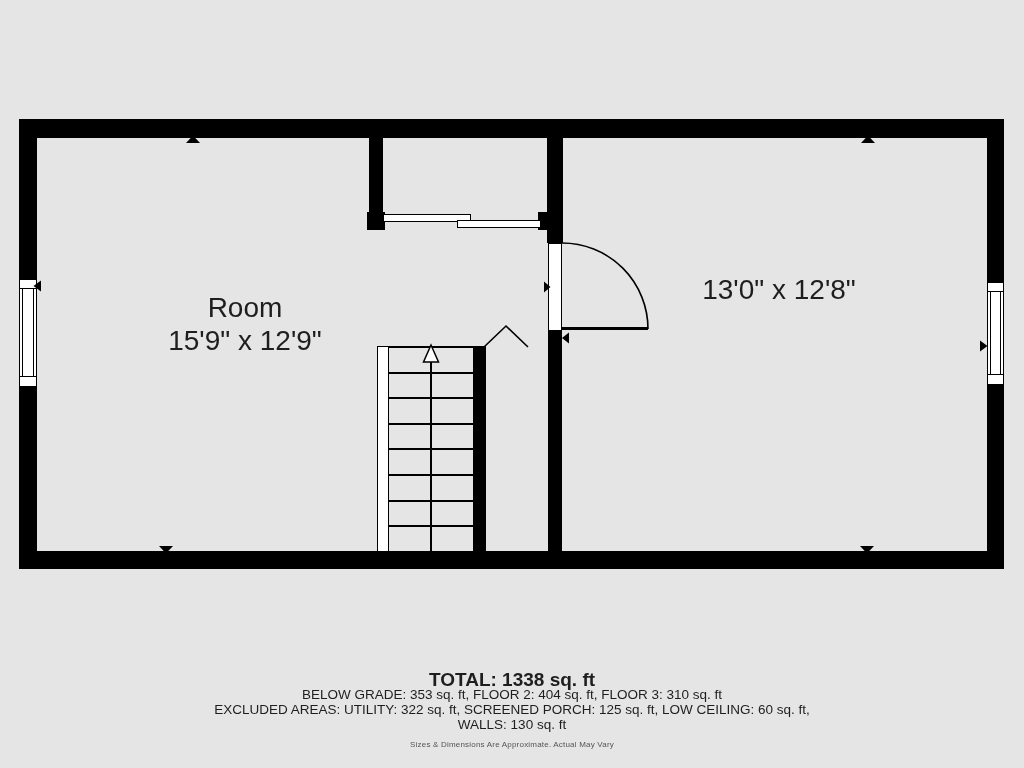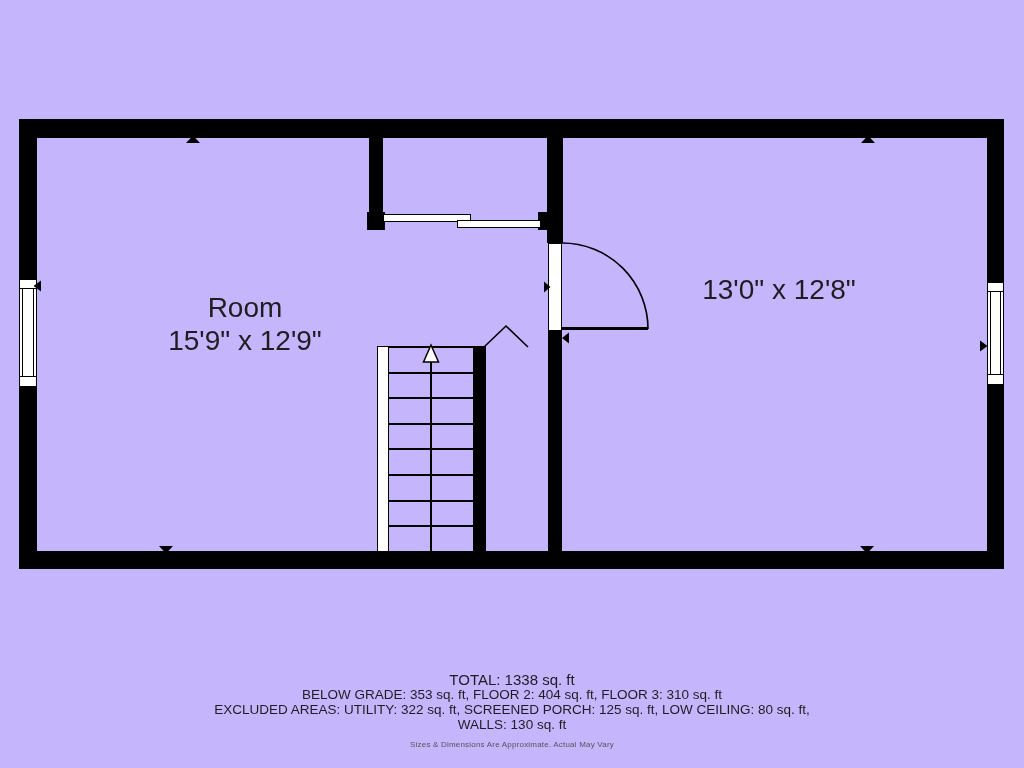--- a/index.html
+++ b/index.html
@@ -1,37 +1,37 @@
 <!DOCTYPE html>
 <html><head>
 <meta charset="utf-8">
 <style>
   html,body{margin:0;padding:0;background:#fff;}
-  .page{position:relative;width:1024px;height:768px;background:#c4b5fd;overflow:hidden;
+  .page{position:relative;width:1024px;height:768px;background:#e5e5e5;overflow:hidden;
         font-family:"Liberation Sans","DejaVu Sans",sans-serif;}
   .wall{position:absolute;background:#000;}
   
   .window{position:absolute;background:#fff;border:1px solid #000;box-sizing:border-box;}
   .win-box-top{position:absolute;top:0;left:0;right:0;height:8px;border-bottom:1px solid #000;}
   .win-shaft{position:absolute;top:8px;bottom:9px;left:2px;right:2px;border-left:1px solid #000;border-right:1px solid #000;}
   .win-box-bottom{position:absolute;bottom:0;left:0;right:0;height:9px;border-top:1px solid #000;}
   
   .slide-panel{position:absolute;background:#fff;border:1px solid #000;box-sizing:border-box;height:8px;}
   
   .door-opening{position:absolute;background:#fff;border:1px solid #000;box-sizing:border-box;}
   .door-leaf{position:absolute;background:#000;}
   
   .stair-rail{position:absolute;background:#fff;border:1px solid #000;box-sizing:border-box;}
   .stair-steps{position:absolute;border-top:2px solid #000;box-sizing:border-box;
       background:repeating-linear-gradient(to bottom,transparent 0,transparent 23.6px,#000 23.6px,#000 25.6px);}
   .stair-line{position:absolute;background:#000;}
   
   .room-label{position:absolute;text-align:center;color:#1e1e1e;font-size:28px;line-height:33px;}
   .footer{position:absolute;left:0;right:0;text-align:center;color:#1e1e1e;}
-  .footer .total{font-size:15px;font-weight:400;line-height:15px;}
+  .footer .total{font-size:19px;font-weight:700;line-height:15px;}
   .footer .line{font-size:13.5px;line-height:15.2px;}
   .footer .disclaimer{font-size:8px;color:#555;margin-top:7px;letter-spacing:.2px;text-align:center;}
   svg.overlay{position:absolute;left:0;top:0;width:1024px;height:768px;}
 </style>
 </head>
 <body>
 
 <div class="page">
 
   <div class="wall" style="left:19px;top:119px;width:985px;height:19px;"></div>
@@ -85,18 +85,18 @@
     <div>Room</div>
     <div>15'9" x 12'9"</div>
   </div>
   <div class="room-label" style="left:654px;top:273px;width:250px;">
     <div>13'0" x 12'8"</div>
   </div>
 
   <div class="footer" style="top:672px;">
     <div class="total">TOTAL: 1338 sq. ft</div>
     <div class="line">BELOW GRADE: 353 sq. ft, FLOOR 2: 404 sq. ft, FLOOR 3: 310 sq. ft</div>
-    <div class="line">EXCLUDED AREAS: UTILITY: 322 sq. ft, SCREENED PORCH: 125 sq. ft, LOW CEILING: 80 sq. ft,</div>
+    <div class="line">EXCLUDED AREAS: UTILITY: 322 sq. ft, SCREENED PORCH: 125 sq. ft, LOW CEILING: 60 sq. ft,</div>
     <div class="line">WALLS: 130 sq. ft</div>
     <div class="disclaimer">Sizes &amp; Dimensions Are Approximate. Actual May Vary</div>
   </div>
 
 </div>
 
 </body></html>

